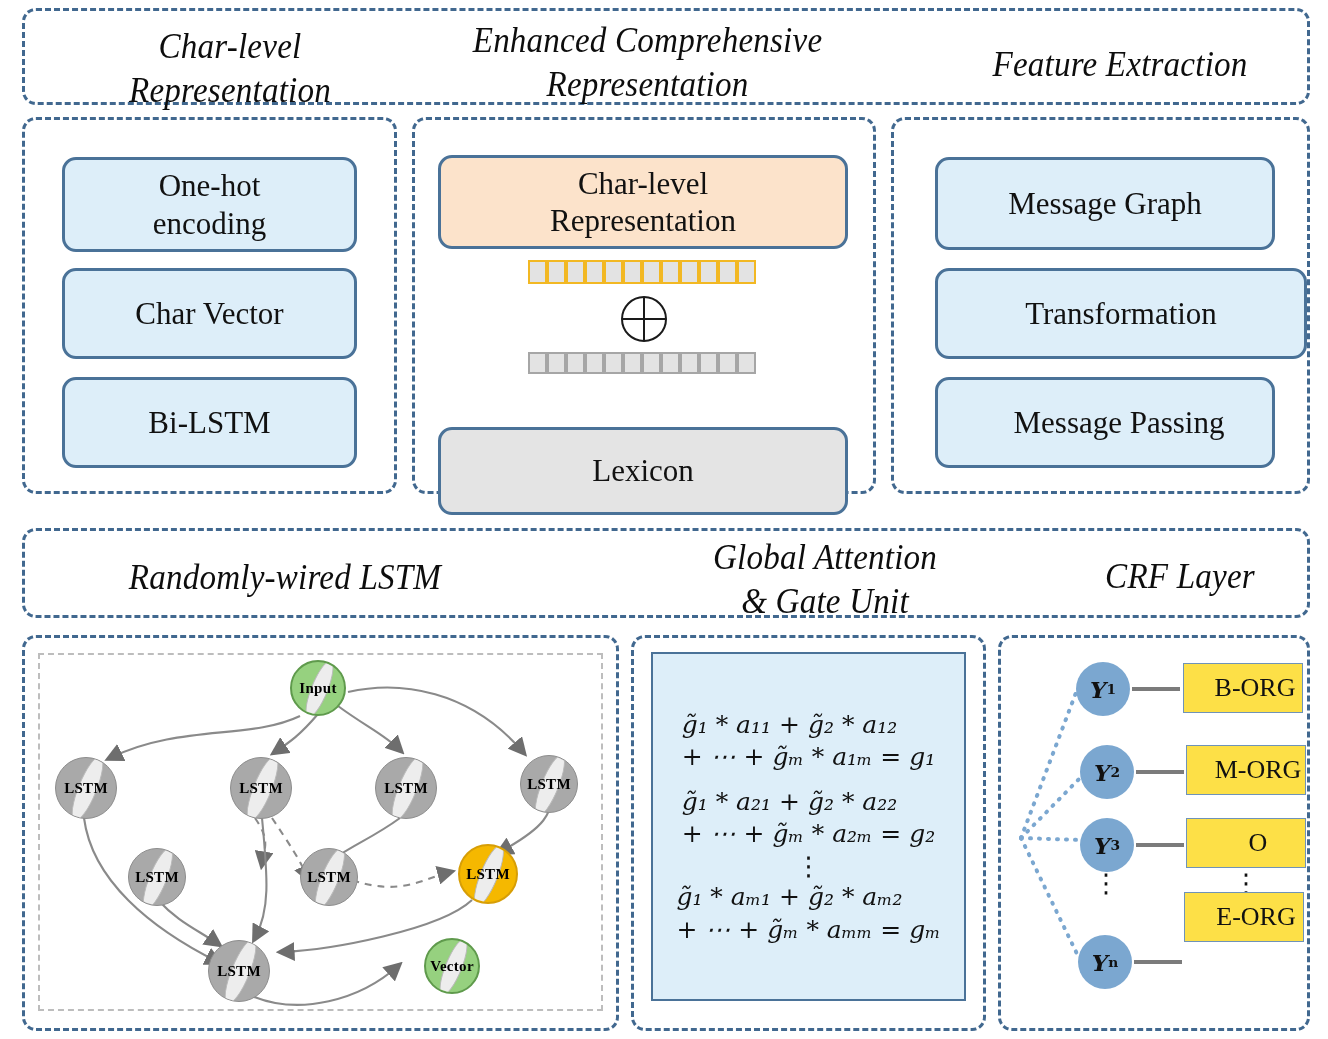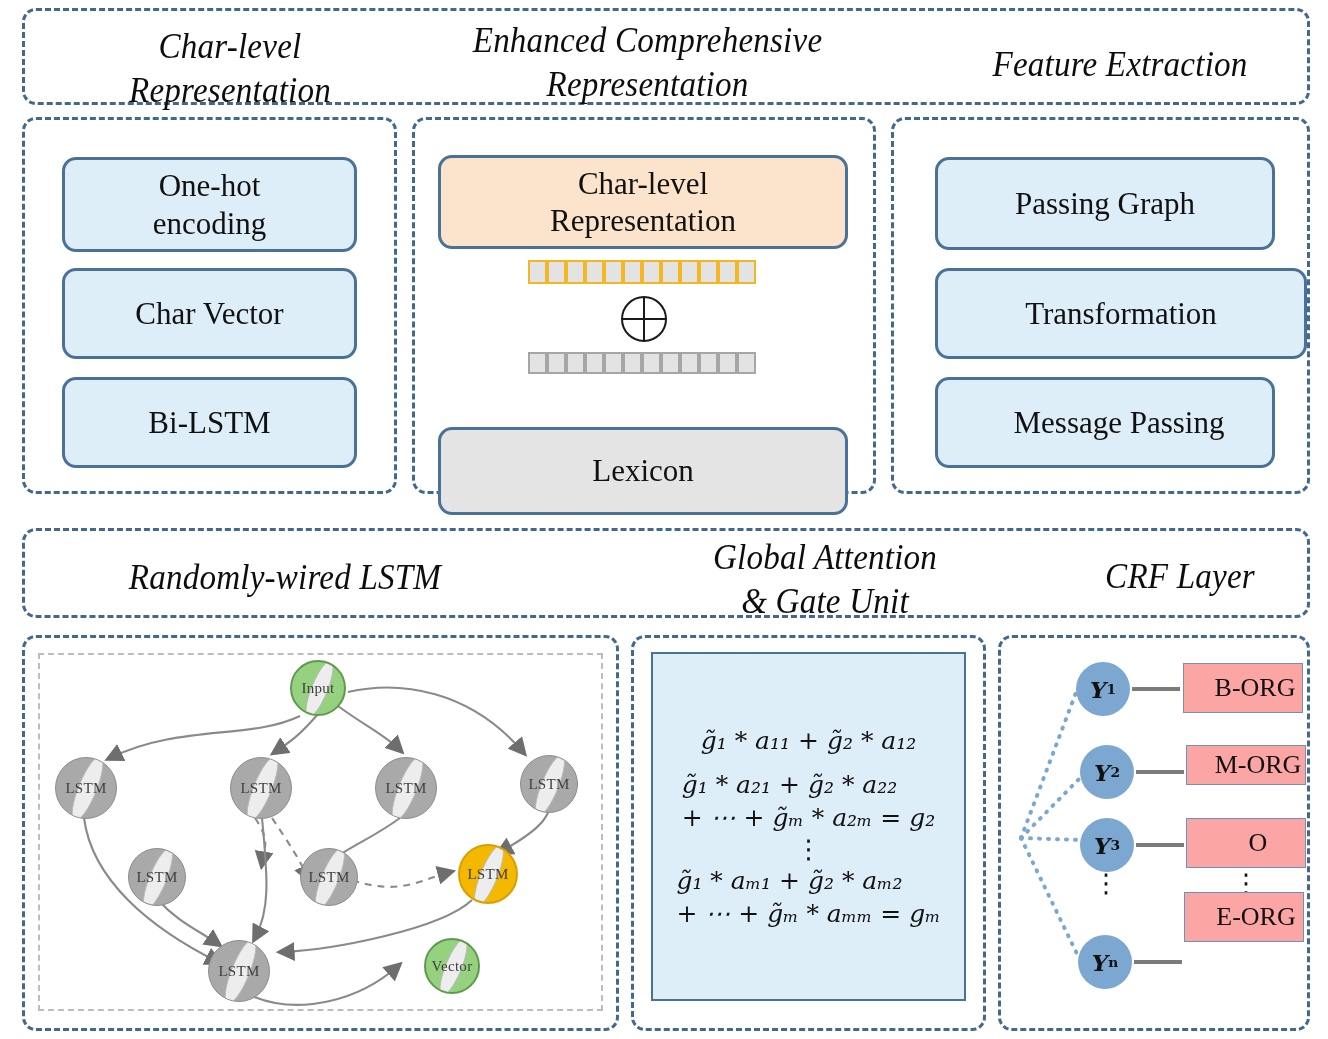--- a/index.html
+++ b/index.html
@@ -78,22 +78,22 @@
     position:absolute;
     border:2px dashed #bdbdbd;
     box-sizing:border-box;
     background:#fff;
   }
   .gnode{
     position:absolute;
     border-radius:50%;
     box-sizing:border-box;
     display:flex;align-items:center;justify-content:center;
-    font-size:15px;font-weight:400;
-    color:#404040;
+    font-size:15px;font-weight:700;
+    color:#000000;
     letter-spacing:.3px;
     overflow:hidden;
   }
   .gnode .stripe{
     position:absolute;
     width:28%;height:112%;
     background:#ededed;
     border:1px solid #b9b9b9;
     border-radius:50%;
     transform:rotate(22deg);
@@ -135,21 +135,21 @@
     width:54px;height:54px;border-radius:50%;
     background:#7ba7d0;
     display:flex;align-items:center;justify-content:center;
     font-family:"DejaVu Serif", serif;
     font-weight:700;font-style:italic;font-size:23px;color:#111;
   }
   .ynode sub{font-style:normal;font-weight:700;font-size:.6em;}
   .tagbox{
     position:absolute;
     box-sizing:border-box;
-    background:#fca5a5;
+    background:#fde047;
     border:1.5px solid #6f93b8;
     display:flex;align-items:center;justify-content:center;
     font-size:26px;color:#111;padding-left:24px;
   }
   .connector{position:absolute;height:4px;background:#7b7b7b;}
   .crf-dots{position:absolute;font-size:26px;line-height:.72;color:#111;text-align:center;}
   svg.fan{position:absolute;left:0;top:0;overflow:visible;}
 </style>
 </head>
 <body>
@@ -205,21 +205,21 @@
       <div class="cell" style="width: 19px; height: 22px;"></div>
       <div class="cell" style="width: 19px; height: 22px;"></div>
       <div class="cell" style="width: 19px; height: 22px;"></div>
       <div class="cell" style="width: 19px; height: 22px;"></div>
       <div class="cell" style="width: 19px; height: 22px;"></div>
     </div>
 
   <div class="block gray" style="left:438px;top:381px;width:410px;height:88px;margin-top:46px;">Lexicon</div>
 
   <div class="dashed" style="left:891px;top:117px;width:419px;height:377px;"></div>
-  <div class="block" style="left:935px;top:157px;width:340px;height:93px;">Passing  Graph</div>
+  <div class="block" style="left:935px;top:157px;width:340px;height:93px;">Message  Graph</div>
   <div class="block" style="left:935px;top:268px;width:372px;height:91px;">Transformation</div>
   <div class="block" style="left:935px;top:377px;width:340px;height:91px;padding-left:28px;">Message Passing</div>
 
   <div class="dashed" style="left:22px;top:528px;width:1288px;height:90px;">
     <div class="hdr-title" style="left:40px;top:25px;width:440px;font-size:36px;">
       <span>Randomly-wired LSTM</span>
     </div>
     <div class="hdr-title" style="left:600px;top:5px;width:400px;font-size:36px;">
       <span>Global Attention<br>&amp; Gate Unit</span>
     </div>
@@ -294,20 +294,21 @@
   <div class="gnode green" style="left:424px;top:938px;width:56px;height:56px;">
       <span class="stripe"></span>
       <span class="lbl">Vector</span>
     </div>
 
   <div class="dashed" style="left:631px;top:635px;width:355px;height:396px;"></div>
 
   <div class="eqbox" style="left:651px;top:652px;width:315px;height:349px;">
     <div style="margin-top:2px;">
       <div class="eqline">g̃₁ * a₁₁ + g̃₂ * a₁₂</div>
+      <div class="eqline">+ ⋯ + g̃ₘ * a₁ₘ = g₁</div>
     </div>
     <div style="margin-top:12px;">
       <div class="eqline">g̃₁ * a₂₁ + g̃₂ * a₂₂</div>
       <div class="eqline">+ ⋯ + g̃ₘ * a₂ₘ = g₂</div>
     </div>
     <div class="vdots" style="margin:6px 0 4px 0;">⋮</div>
     <div>
       <div class="eqline">g̃₁ * aₘ₁ + g̃₂ * aₘ₂</div>
       <div class="eqline">+ ⋯ + g̃ₘ * aₘₘ = gₘ</div>
     </div>
@@ -330,21 +331,21 @@
       <sub>1</sub>
   </div>
   <div class="connector" style="left:1132px;top:687px;width:48px;"></div>
   <div class="tagbox" style="left:1183px;top:663px;width:120px;height:50px;">B-ORG</div>
 
   <div class="ynode" style="left:1080px;top:745px;">
     <span>Y</span>
       <sub>2</sub>
   </div>
   <div class="connector" style="left:1136px;top:770px;width:48px;"></div>
-  <div class="tagbox" style="left:1186px;top:745px;width:120px;height:40px;">M-ORG</div>
+  <div class="tagbox" style="left:1186px;top:745px;width:120px;height:50px;">M-ORG</div>
 
   <div class="ynode" style="left:1080px;top:818px;">
     <span>Y</span>
       <sub>3</sub>
   </div>
   <div class="connector" style="left:1136px;top:843px;width:48px;"></div>
   <div class="tagbox" style="left:1186px;top:818px;width:120px;height:50px;">O</div>
 
   <div class="crf-dots" style="left:1086px;top:875px;width:40px;">⋮</div>
   <div class="crf-dots" style="left:1226px;top:875px;width:40px;">⋮</div>

